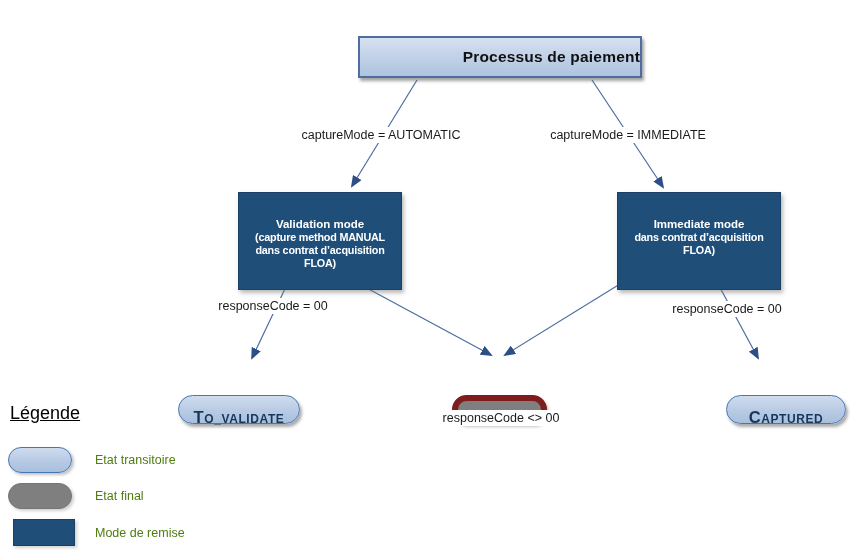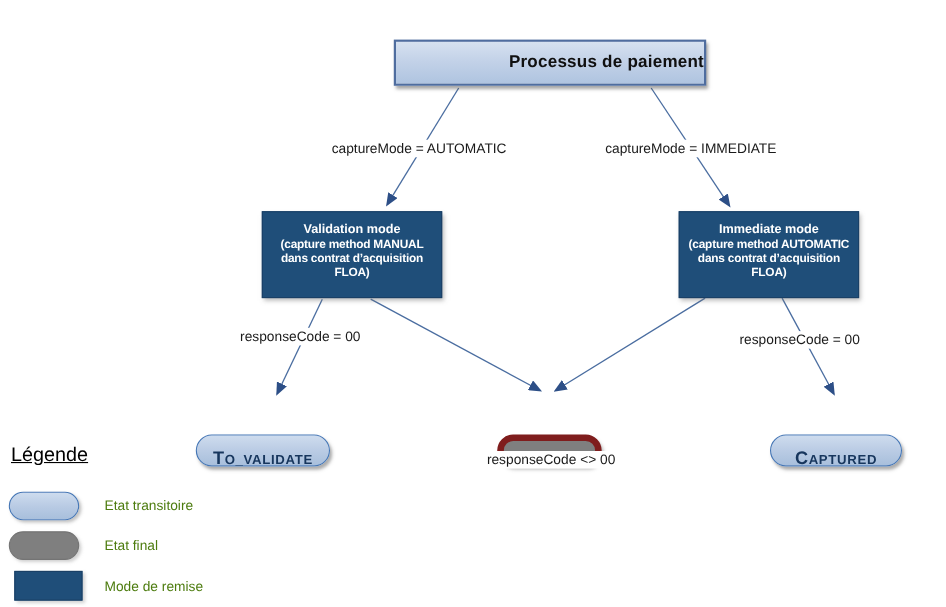--- a/index.html
+++ b/index.html
@@ -15,26 +15,26 @@
     background:linear-gradient(180deg,#d6e1f0 0%,#c3d2e8 45%,#afc4e0 100%);
     border:2px solid #4f6d9f;
     box-shadow:2px 3px 3px rgba(90,90,90,0.55);
     text-align:right;
   }
   .root-box .title{
     font-size:15.5px; font-weight:bold; color:#101010; line-height:38px; letter-spacing:0.2px;
   }
 
   .mode-box{
-    width:164px; height:79px;
+    width:164px; height:98px;
     background:#1f4e79;
     border:1px solid #1a4066;
     box-shadow:2px 3px 4px rgba(120,120,120,0.5);
     color:#ffffff; text-align:center;
-    padding-top:9px;
+    padding-top:24px;
   }
   .mode-box .mode-title{font-size:11.5px; font-weight:bold; line-height:14px;}
   .mode-box .mode-line{font-size:10.8px; font-weight:bold; line-height:13px; letter-spacing:-0.2px;}
   .mode-validation{left:238px; top:192px;}
   .mode-immediate{left:617px; top:192px;}
 
   .pill{
     height:29px; border-radius:21px;
     text-align:center;
     margin-top:32px;
@@ -53,21 +53,21 @@
     background:#7f7f7f;
     border:6px solid #7f1d1d;
     box-shadow:2px 3px 3px rgba(120,120,120,0.45);
   }
   .pill-gray .pill-label{
     display:block; font-size:11.5px; font-weight:bold; color:#ffffff;
     line-height:43px; letter-spacing:0.8px;
   }
   .state-to-validate{left:178px; top:363px; width:122px;}
   .state-refused{left:452px; top:363px; width:95px;}
-  .state-captured{left:700px; top:363px; width:120px;}
+  .state-captured{left:726px; top:363px; width:120px;}
 
   
   .edge-label{
     position:absolute; z-index:3;
     transform:translateX(-50%);
     background:#ffffff; padding:0 3px;
     font-size:12.5px; color:#1a1a1a; white-space:nowrap; line-height:16px;
   }
 
   
@@ -133,21 +133,20 @@
 
   <div class="node mode-box mode-validation">
     <div class="mode-title">Validation mode</div>
     <div class="mode-line">(capture method MANUAL</div>
     <div class="mode-line">dans contrat d’acquisition</div>
     <div class="mode-line">FLOA)</div>
   </div>
 
   <div class="node mode-box mode-immediate">
     <div class="mode-title">Immediate mode</div>
-    <div class="mode-line">(capture method AUTOMATIC</div>
     <div class="mode-line">dans contrat d’acquisition</div>
     <div class="mode-line">FLOA)</div>
   </div>
 
   <div class="node pill pill-blue state-to-validate">
     <span class="pill-label">TO_VALIDATE</span>
   </div>
   <div class="node pill pill-gray state-refused">
     <span class="pill-label">REFUSED</span>
   </div>

